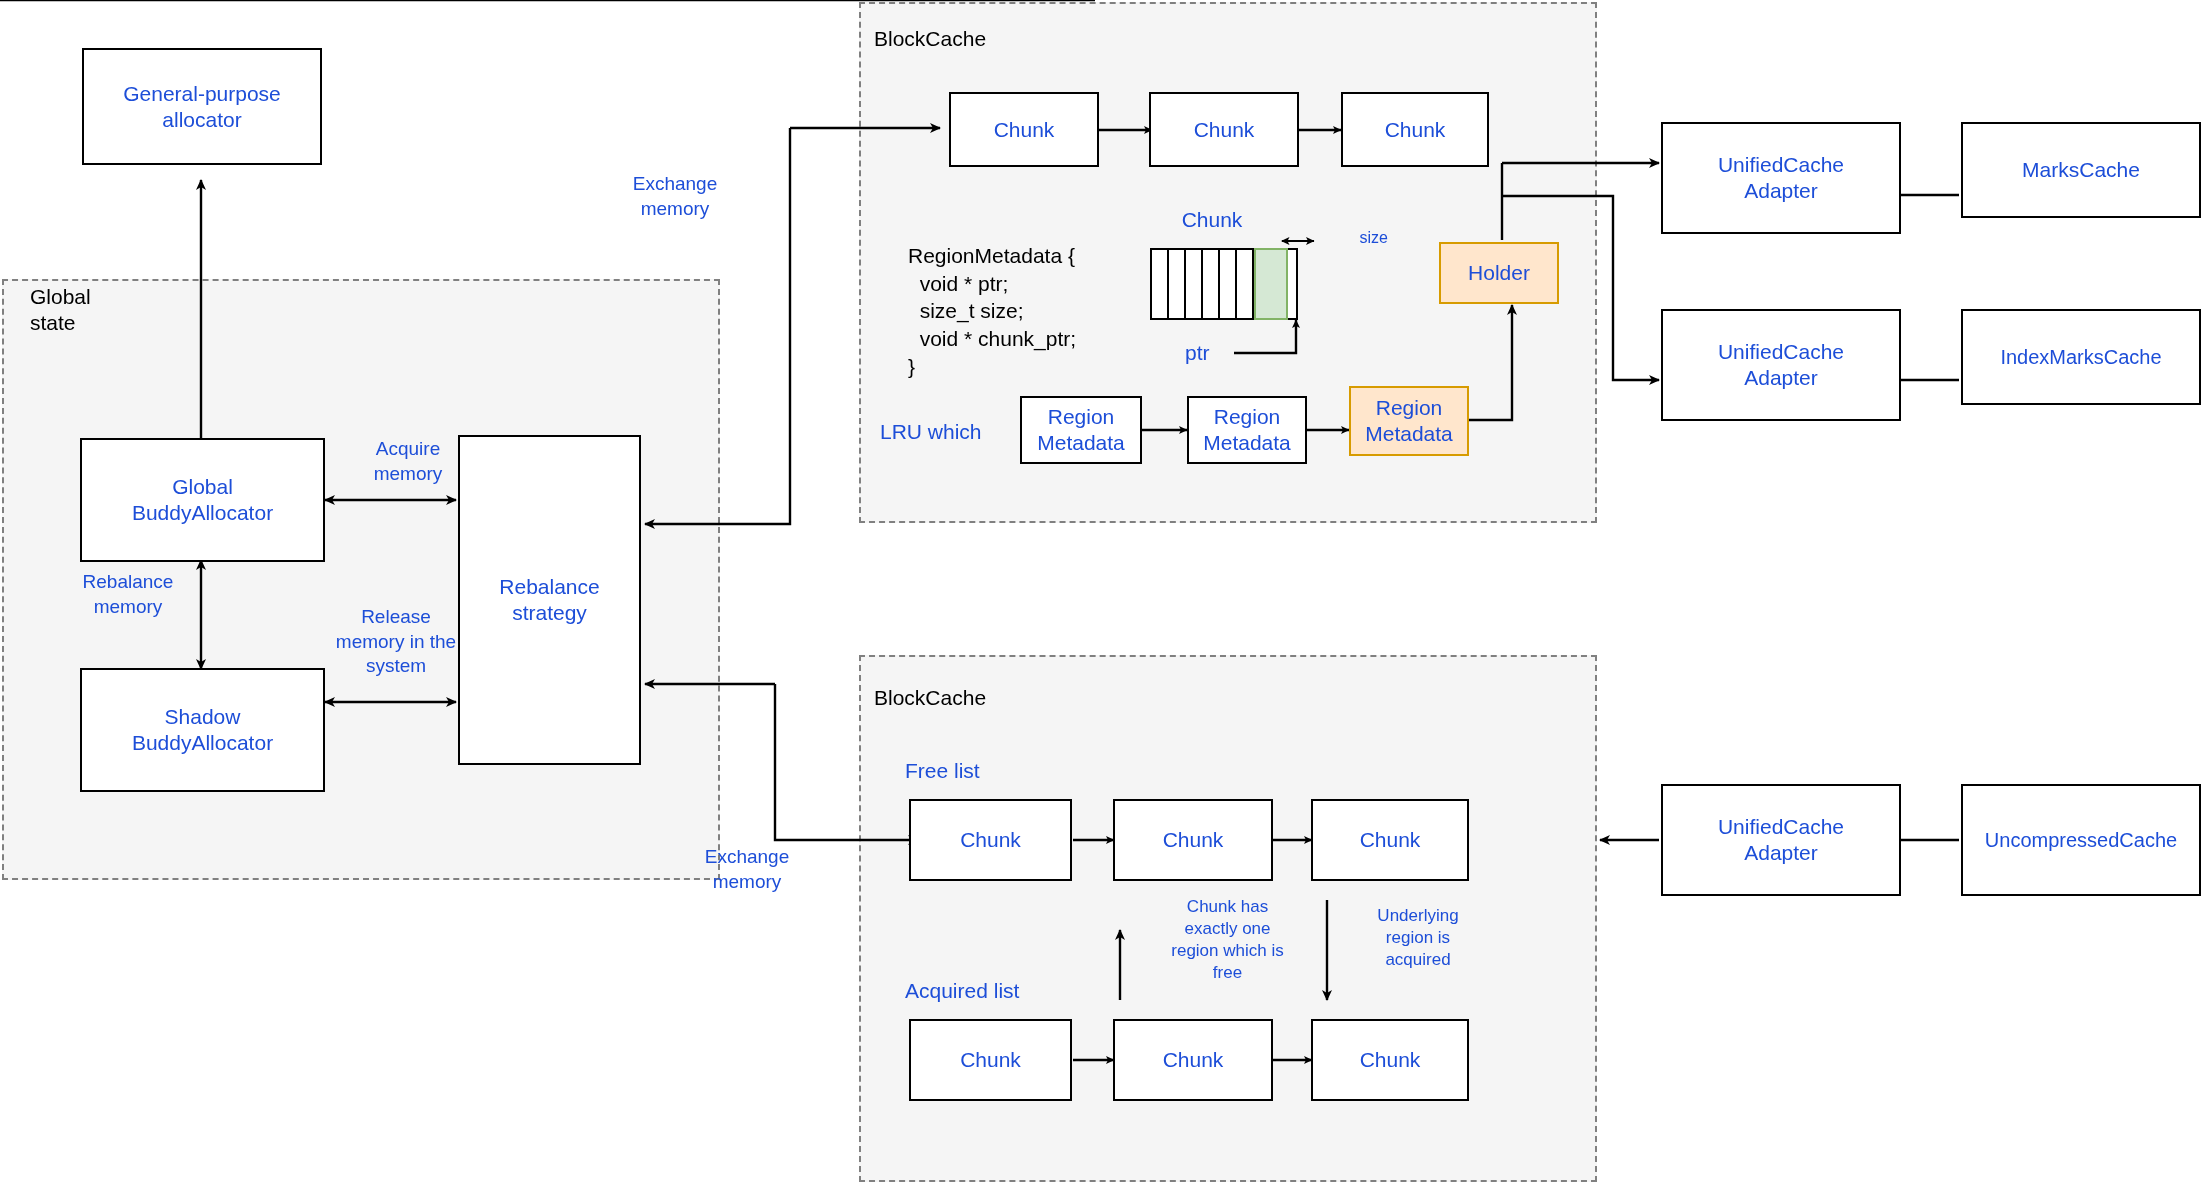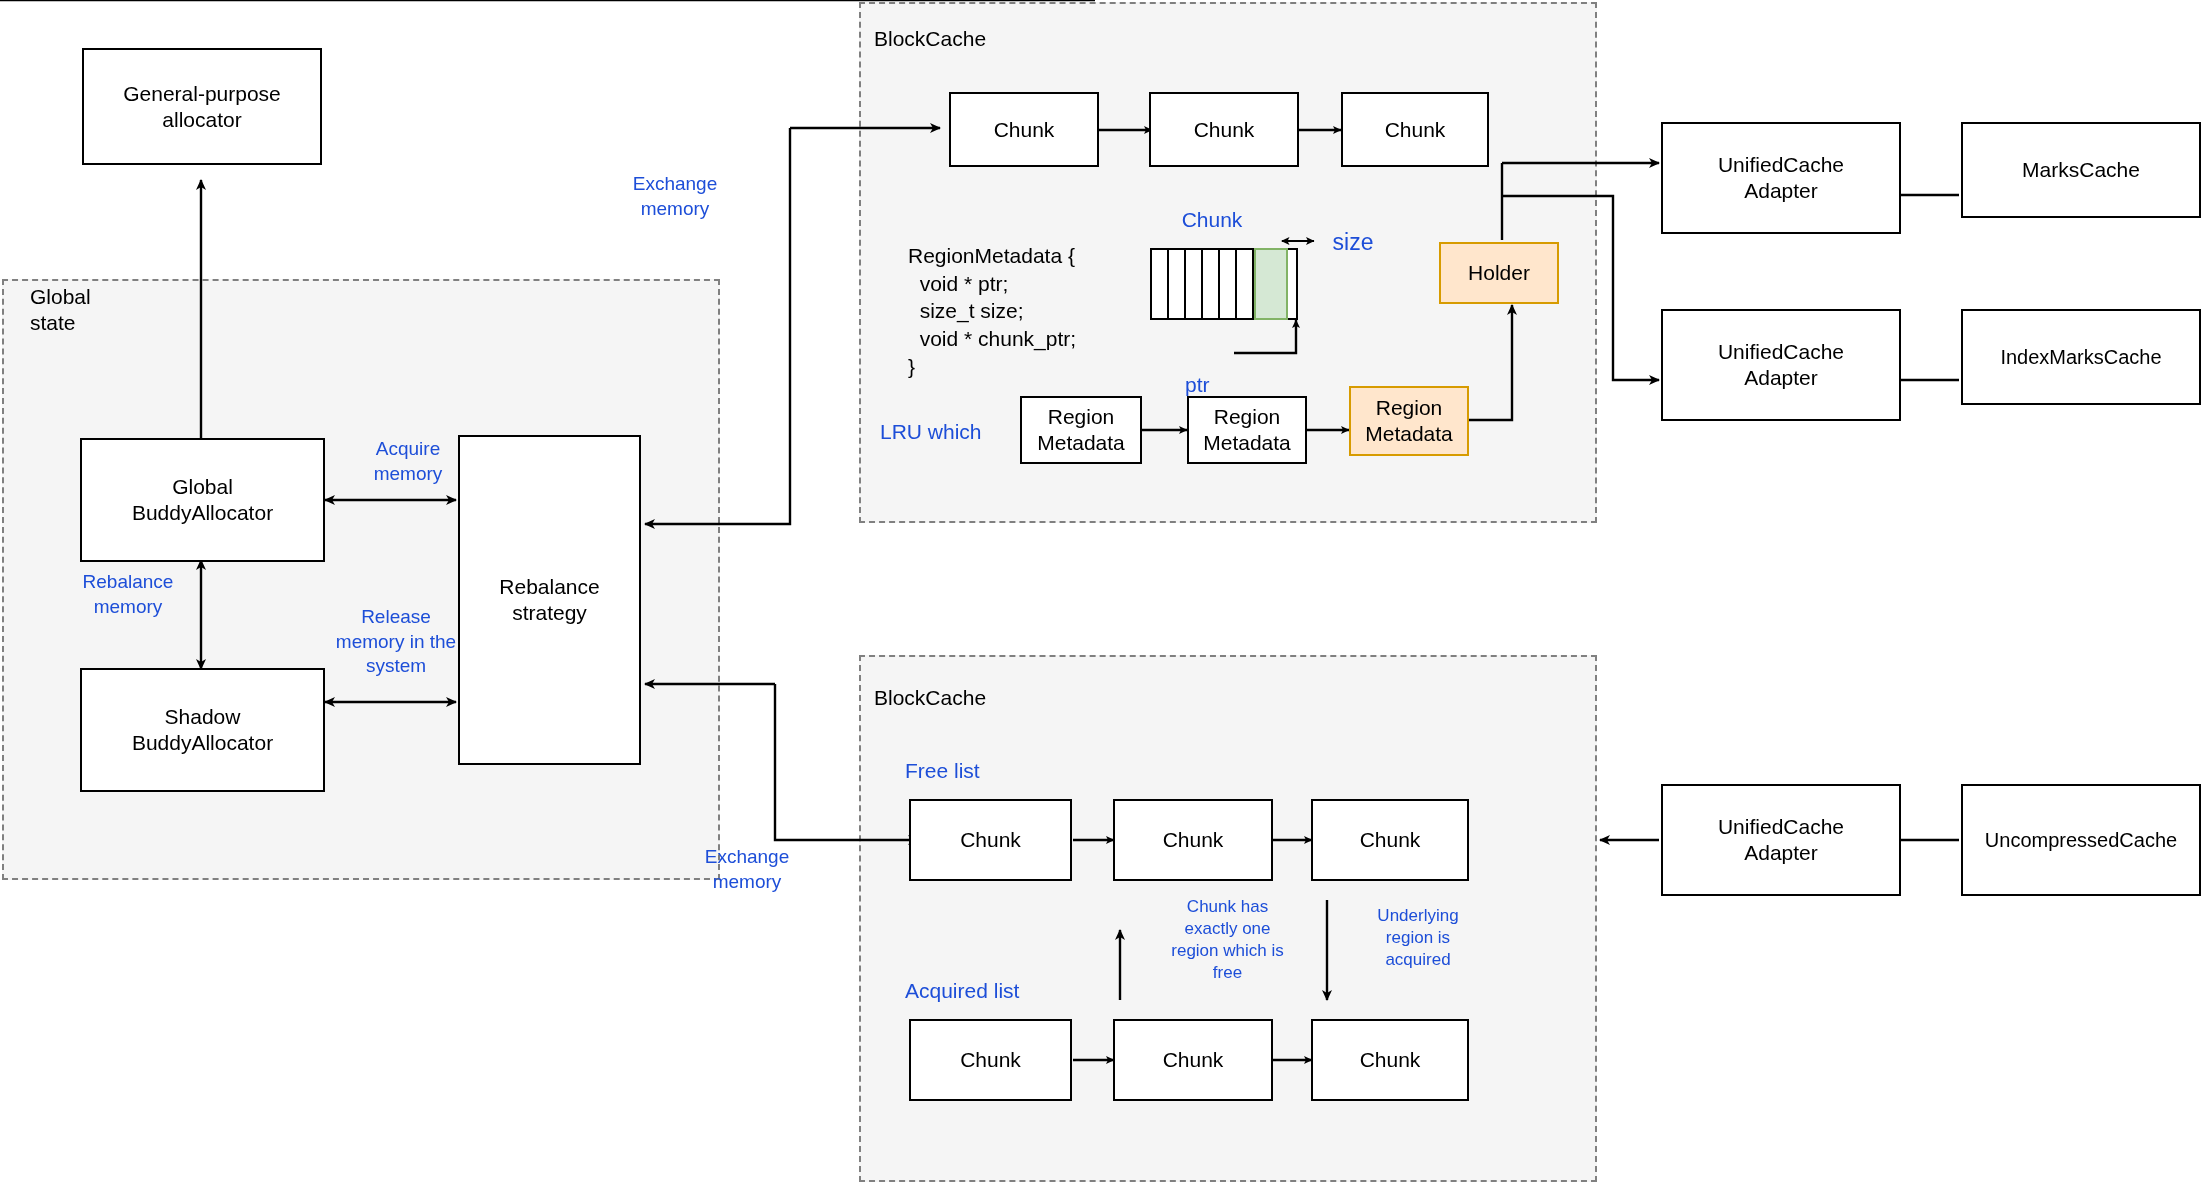--- a/index.html
+++ b/index.html
@@ -2,21 +2,21 @@
 <html><head>
 <meta charset="utf-8">
 <style>
   html,body{margin:0;padding:0;background:#ffffff;}
   body{width:2202px;height:1184px;position:relative;overflow:hidden;
        font-family:"Liberation Sans",sans-serif;color:#000;}
   #canvas{position:absolute;inset:0;width:2202px;height:1184px;}
   .svg-layer{position:absolute;left:0;top:0;width:2202px;height:1184px;pointer-events:none;}
   .node{position:absolute;box-sizing:border-box;border:2px solid #000;background:#fff;
         display:flex;align-items:center;justify-content:center;text-align:center;
-        font-size:21px;line-height:1.22;color:#000000;}
+        font-size:21px;line-height:1.22;color:#1d4ed8;}
   .node.orange{background:#ffe6cc;border-color:#d79b00;}
   .group{position:absolute;box-sizing:border-box;border:2px dashed #808080;
          background:#f5f5f5;}
   .grp-label{position:absolute;font-size:21px;color:#000;white-space:pre-line;line-height:1.25;}
   .lbl{position:absolute;font-size:19px;color:#1d4ed8;text-align:center;line-height:1.3;white-space:pre-line;}
   .lbl.small{font-size:17px;}
   .code{position:absolute;font-size:21px;line-height:1.32;white-space:pre;color:#000;margin-top:27px;}
   .cellrow{position:absolute;display:flex;border:2px solid #000;box-sizing:border-box;background:#fff;}
   .cellrow .cell{width:17px;border-right:2px solid #000;box-sizing:border-box;}
   .cellrow .cell:last-child{border-right:none;}
@@ -131,22 +131,22 @@
   <div class="lbl" style="left:1152px;top:206px;width:120px;font-size:21px;">Chunk</div>
   <div class="cellrow" style="left:1150px;top:248px;width:148px;height:72px;">
     <div class="cell"></div>
     <div class="cell"></div>
     <div class="cell"></div>
     <div class="cell"></div>
     <div class="cell"></div>
     <div class="cell"></div>
     <div class="cell hl"></div>
   </div>
-  <div class="lbl" style="left:1318px;top:228px;width:70px;font-size:23px;text-align:center;">size</div>
-  <div class="lbl" style="left:1185px;top:339px;width:50px;font-size:21px;text-align:left;margin-top:32px;">ptr</div>
+  <div class="lbl" style="left:1318px;top:228px;width:70px;font-size:16px;text-align:right;">size</div>
+  <div class="lbl" style="left:1185px;top:339px;width:50px;font-size:21px;text-align:left;">ptr</div>
 
   <div class="lbl" style="left:880px;top:418px;width:140px;font-size:21px;text-align:left;">LRU which</div>
   <div class="node" style="left:1020px;top:396px;width:122px;height:68px;white-space:pre-line;">Region
 Metadata</div>
   <div class="node" style="left:1187px;top:396px;width:120px;height:68px;white-space:pre-line;">Region
 Metadata</div>
 
   <div class="node orange" style="left:1349px;top:386px;width:120px;height:70px;white-space:pre-line;">Region
 Metadata</div>
   <div class="node orange" style="left:1439px;top:242px;width:120px;height:62px;">Holder</div>

